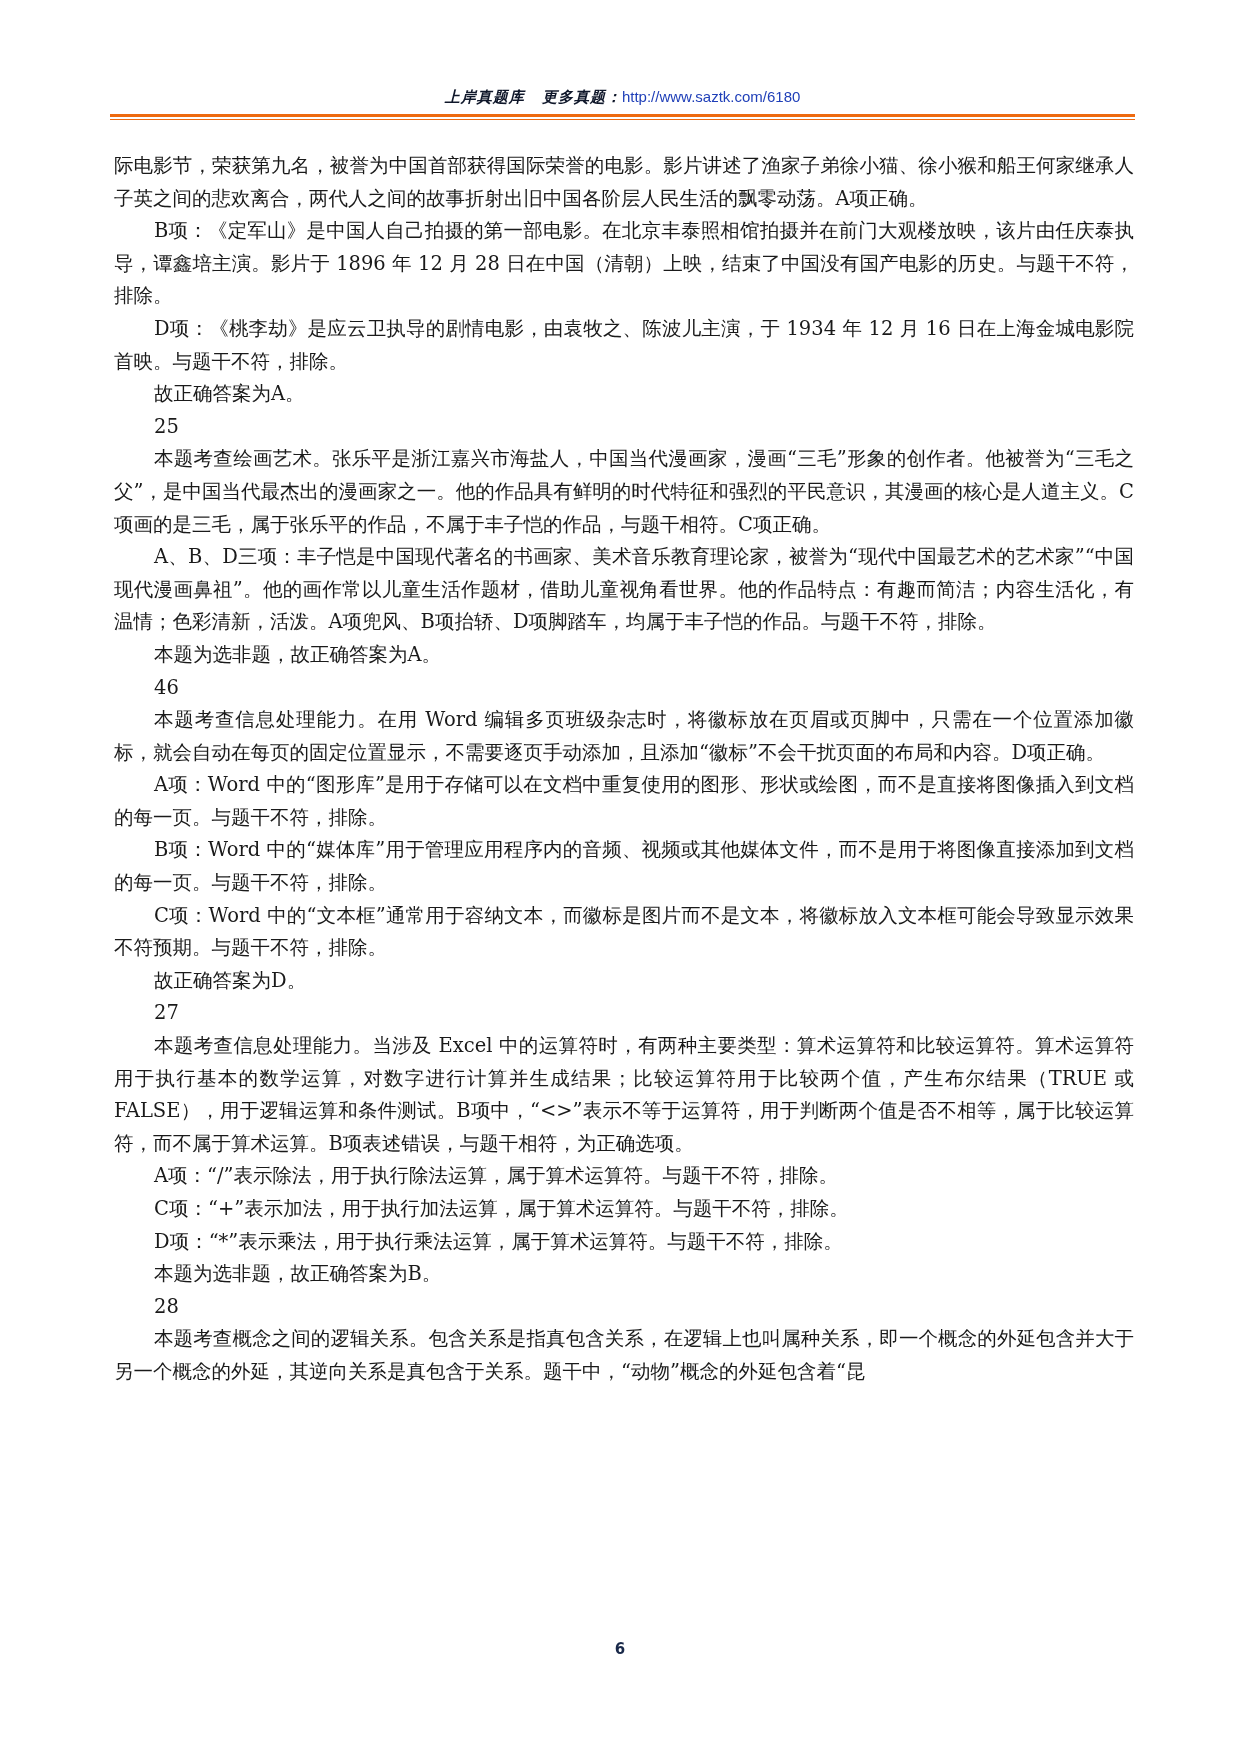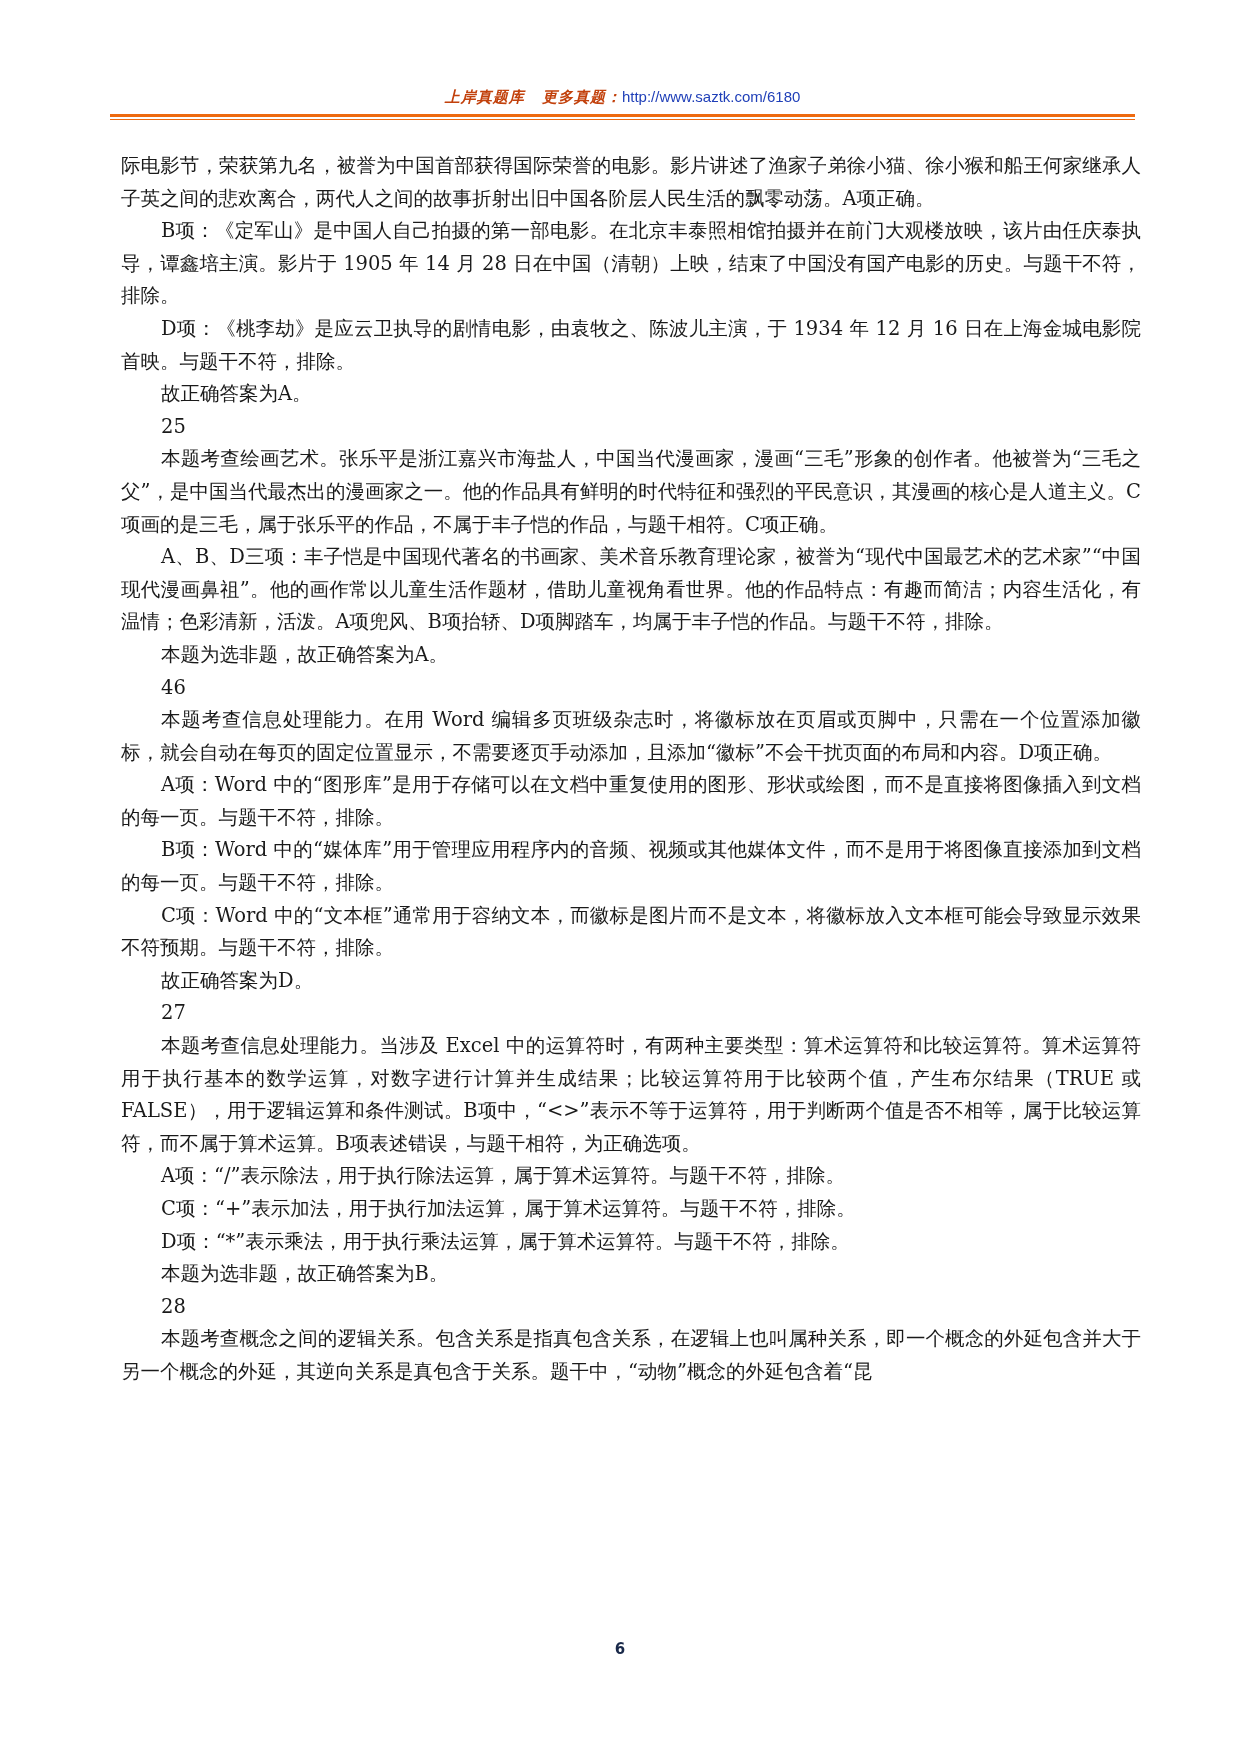--- a/index.html
+++ b/index.html
@@ -1,43 +1,43 @@
 <!DOCTYPE html>
 <html><head>
 <meta charset="utf-8">
 <style>
   html, body { margin: 0; padding: 0; background: #ffffff; }
   body { width: 1240px; height: 1754px; position: relative; overflow: hidden;
          font-family: "DejaVu Serif", "Liberation Serif", serif; color: #1a1a1a; }
   .header { position: absolute; left: 110px; top: 88px; width: 1025px; text-align: center;
             font-size: 15px; letter-spacing: 1px; }
-  .header .brand { font-family: "DejaVu Serif", serif; font-style: italic; font-weight: bold; color: #c2410c; }
+  .header .brand { font-family: "DejaVu Serif", serif; font-style: italic; font-weight: bold; color: #0f172a; }
   .header .link { color: #1f3fb8; font-family: "Liberation Sans", sans-serif; letter-spacing: 0; }
   .rule { position: absolute; left: 110px; width: 1025px; background: #ee6a10; }
   .rule.r1 { top: 114px; height: 3px; }
   .rule.r2 { top: 119px; height: 1px; }
-  .content { position: absolute; left: 114px; top: 150px; width: 1020px; font-size: 19.5px; line-height: 32.6px; margin-left: 7px; }
+  .content { position: absolute; left: 114px; top: 150px; width: 1020px; font-size: 19.5px; line-height: 32.6px; }
   .content p { margin: 0; text-align: justify; text-align-last: left; }
   .content p.ind { text-indent: 40px; }
   .footer { position: absolute; left: 0; width: 1240px; top: 1640px; text-align: center;
             font-family: "DejaVu Sans", sans-serif; font-weight: bold; font-size: 15px; color: #1a2a4a; }
 </style>
 </head>
 <body>
 
 <div class="header">
   <span class="brand">上岸真题库</span>&nbsp;&nbsp;
   <span class="brand">更多真题：</span><span class="link">http://www.saztk.com/6180</span>
 </div>
 <div class="rule r1"></div>
 <div class="rule r2"></div>
 
 <div class="content" id="content">
     <p class="">际电影节，荣获第九名，被誉为中国首部获得国际荣誉的电影。影片讲述了渔家子弟徐小猫、徐小猴和船王何家继承人子英之间的悲欢离合，两代人之间的故事折射出旧中国各阶层人民生活的飘零动荡。A项正确。</p>
-    <p class="ind">B项：《定军山》是中国人自己拍摄的第一部电影。在北京丰泰照相馆拍摄并在前门大观楼放映，该片由任庆泰执导，谭鑫培主演。影片于 1905 年 14 月 28 日在中国（清朝）上映，结束了中国没有国产电影的历史。与题干不符，排除。</p>
+    <p class="ind">B项：《定军山》是中国人自己拍摄的第一部电影。在北京丰泰照相馆拍摄并在前门大观楼放映，该片由任庆泰执导，谭鑫培主演。影片于 1896 年 12 月 28 日在中国（清朝）上映，结束了中国没有国产电影的历史。与题干不符，排除。</p>
     <p class="ind">D项：《桃李劫》是应云卫执导的剧情电影，由袁牧之、陈波儿主演，于 1934 年 12 月 16 日在上海金城电影院首映。与题干不符，排除。</p>
     <p class="ind">故正确答案为A。</p>
     <p class="ind">25</p>
     <p class="ind">本题考查绘画艺术。张乐平是浙江嘉兴市海盐人，中国当代漫画家，漫画“三毛”形象的创作者。他被誉为“三毛之父”，是中国当代最杰出的漫画家之一。他的作品具有鲜明的时代特征和强烈的平民意识，其漫画的核心是人道主义。C项画的是三毛，属于张乐平的作品，不属于丰子恺的作品，与题干相符。C项正确。</p>
     <p class="ind">A、B、D三项：丰子恺是中国现代著名的书画家、美术音乐教育理论家，被誉为“现代中国最艺术的艺术家”“中国现代漫画鼻祖”。他的画作常以儿童生活作题材，借助儿童视角看世界。他的作品特点：有趣而简洁；内容生活化，有温情；色彩清新，活泼。A项兜风、B项抬轿、D项脚踏车，均属于丰子恺的作品。与题干不符，排除。</p>
     <p class="ind">本题为选非题，故正确答案为A。</p>
     <p class="ind">46</p>
     <p class="ind">本题考查信息处理能力。在用 Word 编辑多页班级杂志时，将徽标放在页眉或页脚中，只需在一个位置添加徽标，就会自动在每页的固定位置显示，不需要逐页手动添加，且添加“徽标”不会干扰页面的布局和内容。D项正确。</p>
     <p class="ind">A项：Word 中的“图形库”是用于存储可以在文档中重复使用的图形、形状或绘图，而不是直接将图像插入到文档的每一页。与题干不符，排除。</p>
     <p class="ind">B项：Word 中的“媒体库”用于管理应用程序内的音频、视频或其他媒体文件，而不是用于将图像直接添加到文档的每一页。与题干不符，排除。</p>

